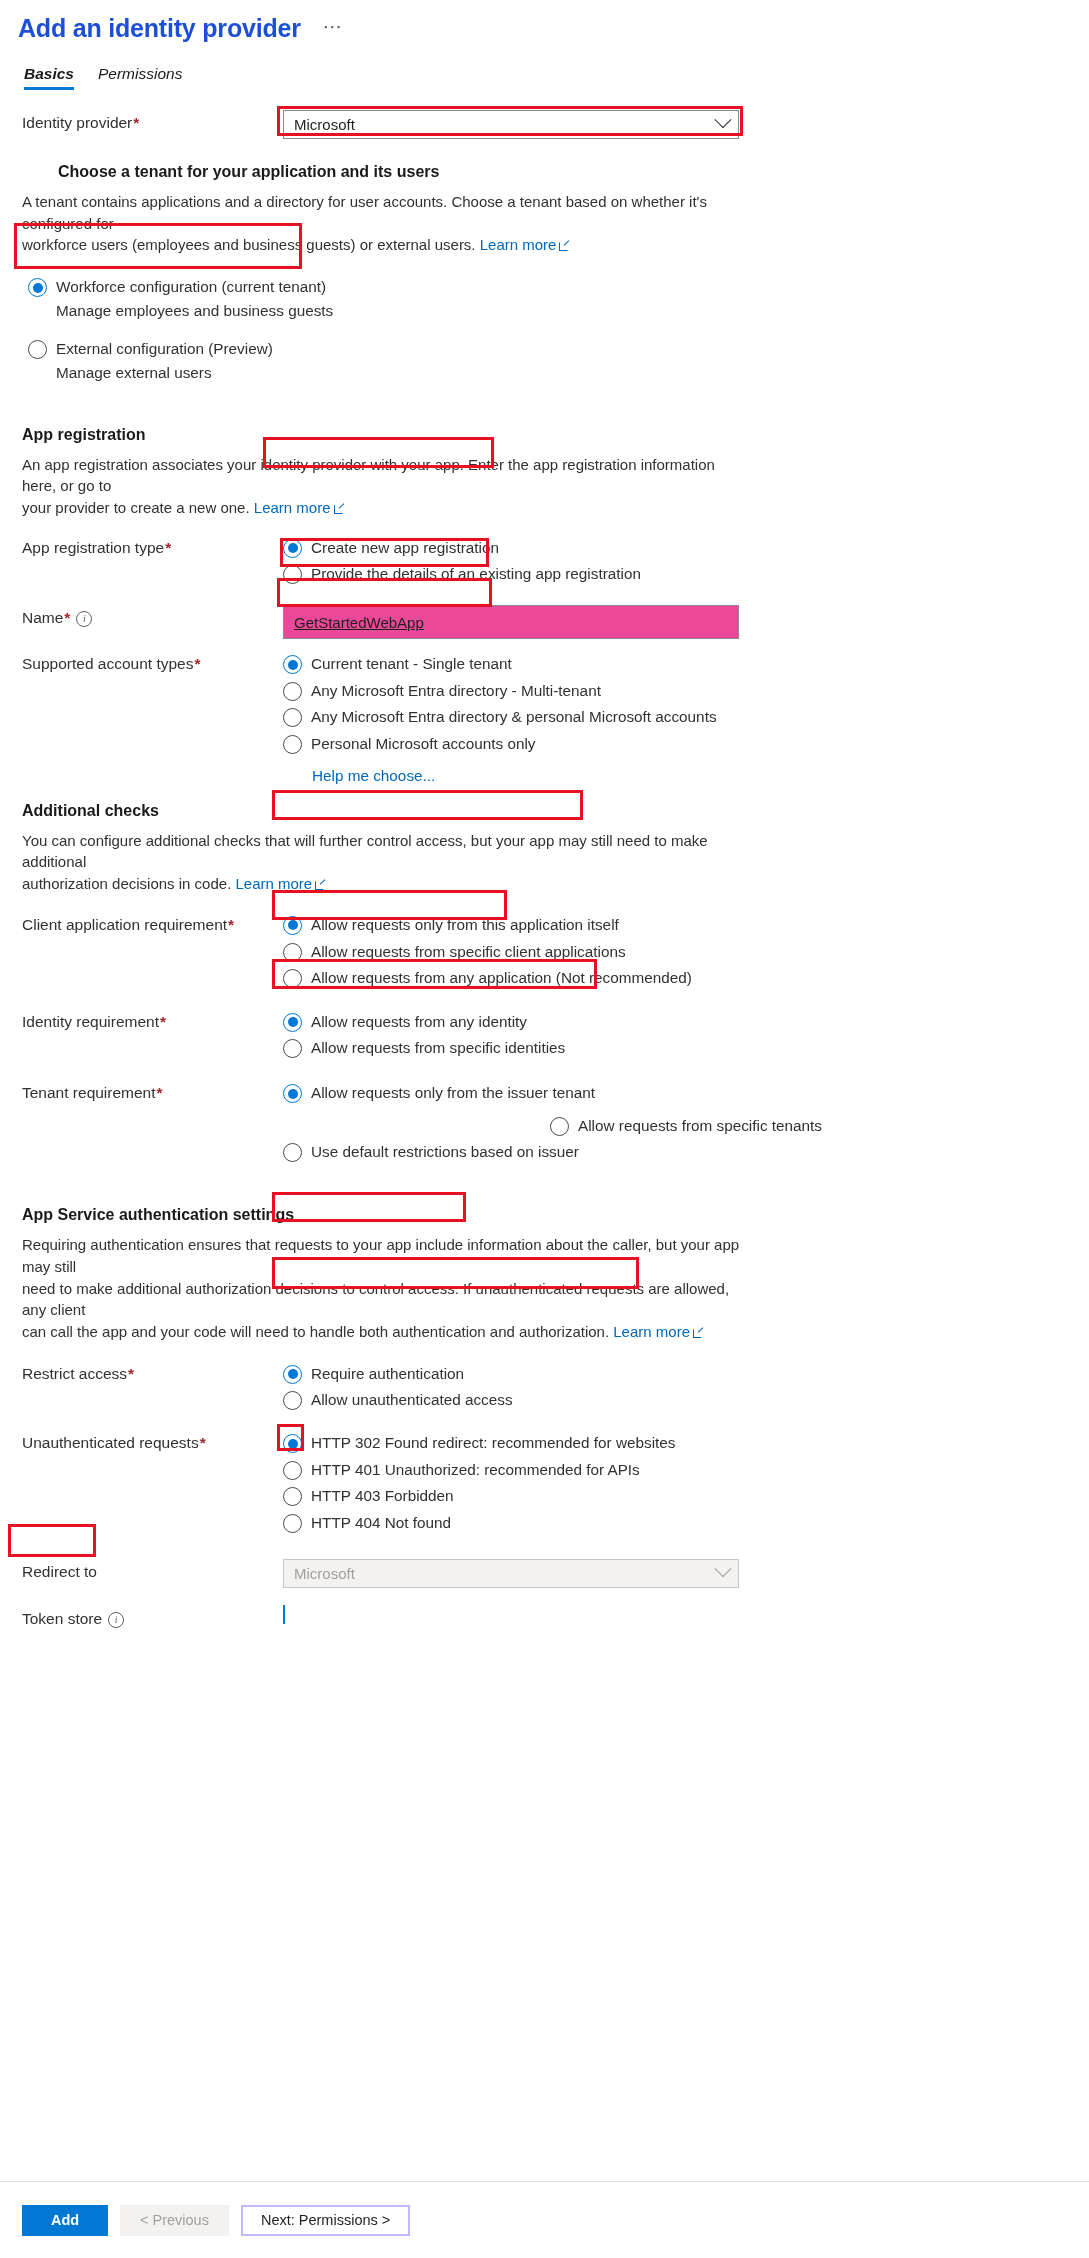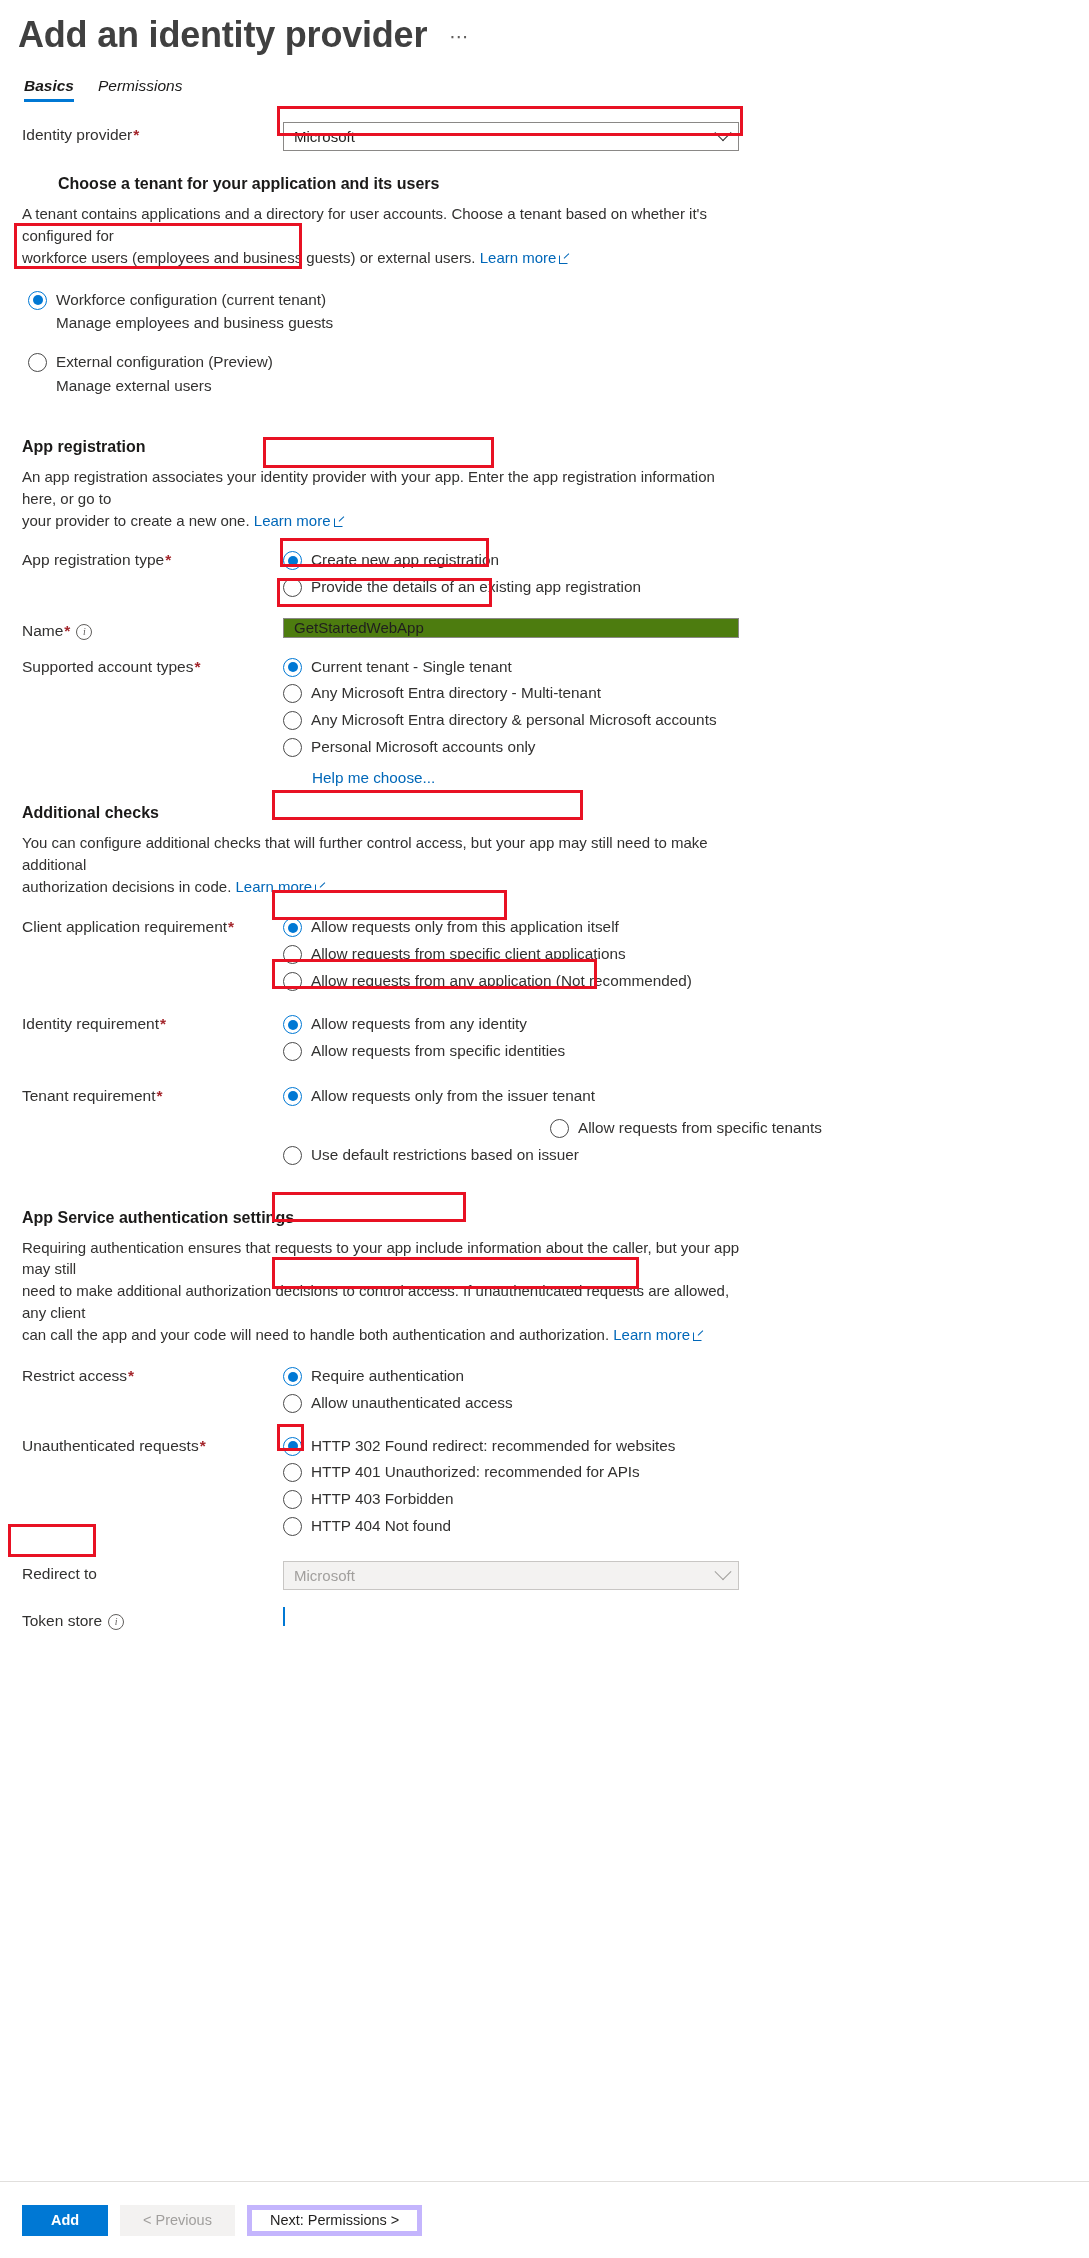--- a/index.html
+++ b/index.html
@@ -22,24 +22,24 @@
     box-sizing: border-box;
   }
 
   
   .title-row {
     display: flex;
     align-items: baseline;
     padding: 14px 0 0 18px;
   }
   .page-title {
-    font-size: 36px;
+    font-size: 25px;
     font-weight: 600;
     letter-spacing: -0.2px;
-    color: #404040;
+    color: #1d4ed8;
     line-height: 1.15;
   }
   .ellipsis-btn {
     margin-left: 22px;
     font-size: 19px;
     color: #605e5c;
     letter-spacing: 1px;
     position: relative;
     top: -4px;
     cursor: pointer;
@@ -135,28 +135,29 @@
     border-right: 1.4px solid #323130;
     border-bottom: 1.4px solid #323130;
     transform: rotate(45deg) translate(-3px,-3px);
     flex: 0 0 auto;
   }
   .dropdown.disabled .chev {
     border-color: #a19f9d;
   }
   .textinput {
     width: 456px;
-    height: 20px;
+    height: 34px;
     border: 1px solid #8a8886;
-    background: #4d7c0f;
+    background: #ec4899;
     padding: 0 10px;
     font-size: 15px;
     font-family: "Liberation Sans", sans-serif;
     color: #201f1e;
     box-sizing: border-box;
+    text-decoration: underline;
   }
 
   
   .section-h {
     font-size: 16px;
     font-weight: 700;
     color: #1b1a19;
     padding-left: 22px;
   }
   .section-p {
@@ -280,21 +281,21 @@
     display: flex;
     align-items: center;
     gap: 12px;
     padding-left: 22px;
   }
   .btn {
     height: 31px;
     min-width: 92px;
     font-size: 14.5px;
     font-family: "Liberation Sans", sans-serif;
-    border: 5px solid #c4b5fd;
+    border: 2px solid #c4b5fd;
     background: #ffffff;
     color: #201f1e;
     cursor: pointer;
     padding: 0 18px;
   }
   .btn.primary {
     background: #0078d4;
     border-color: #0078d4;
     color: #ffffff;
     font-weight: 600;

